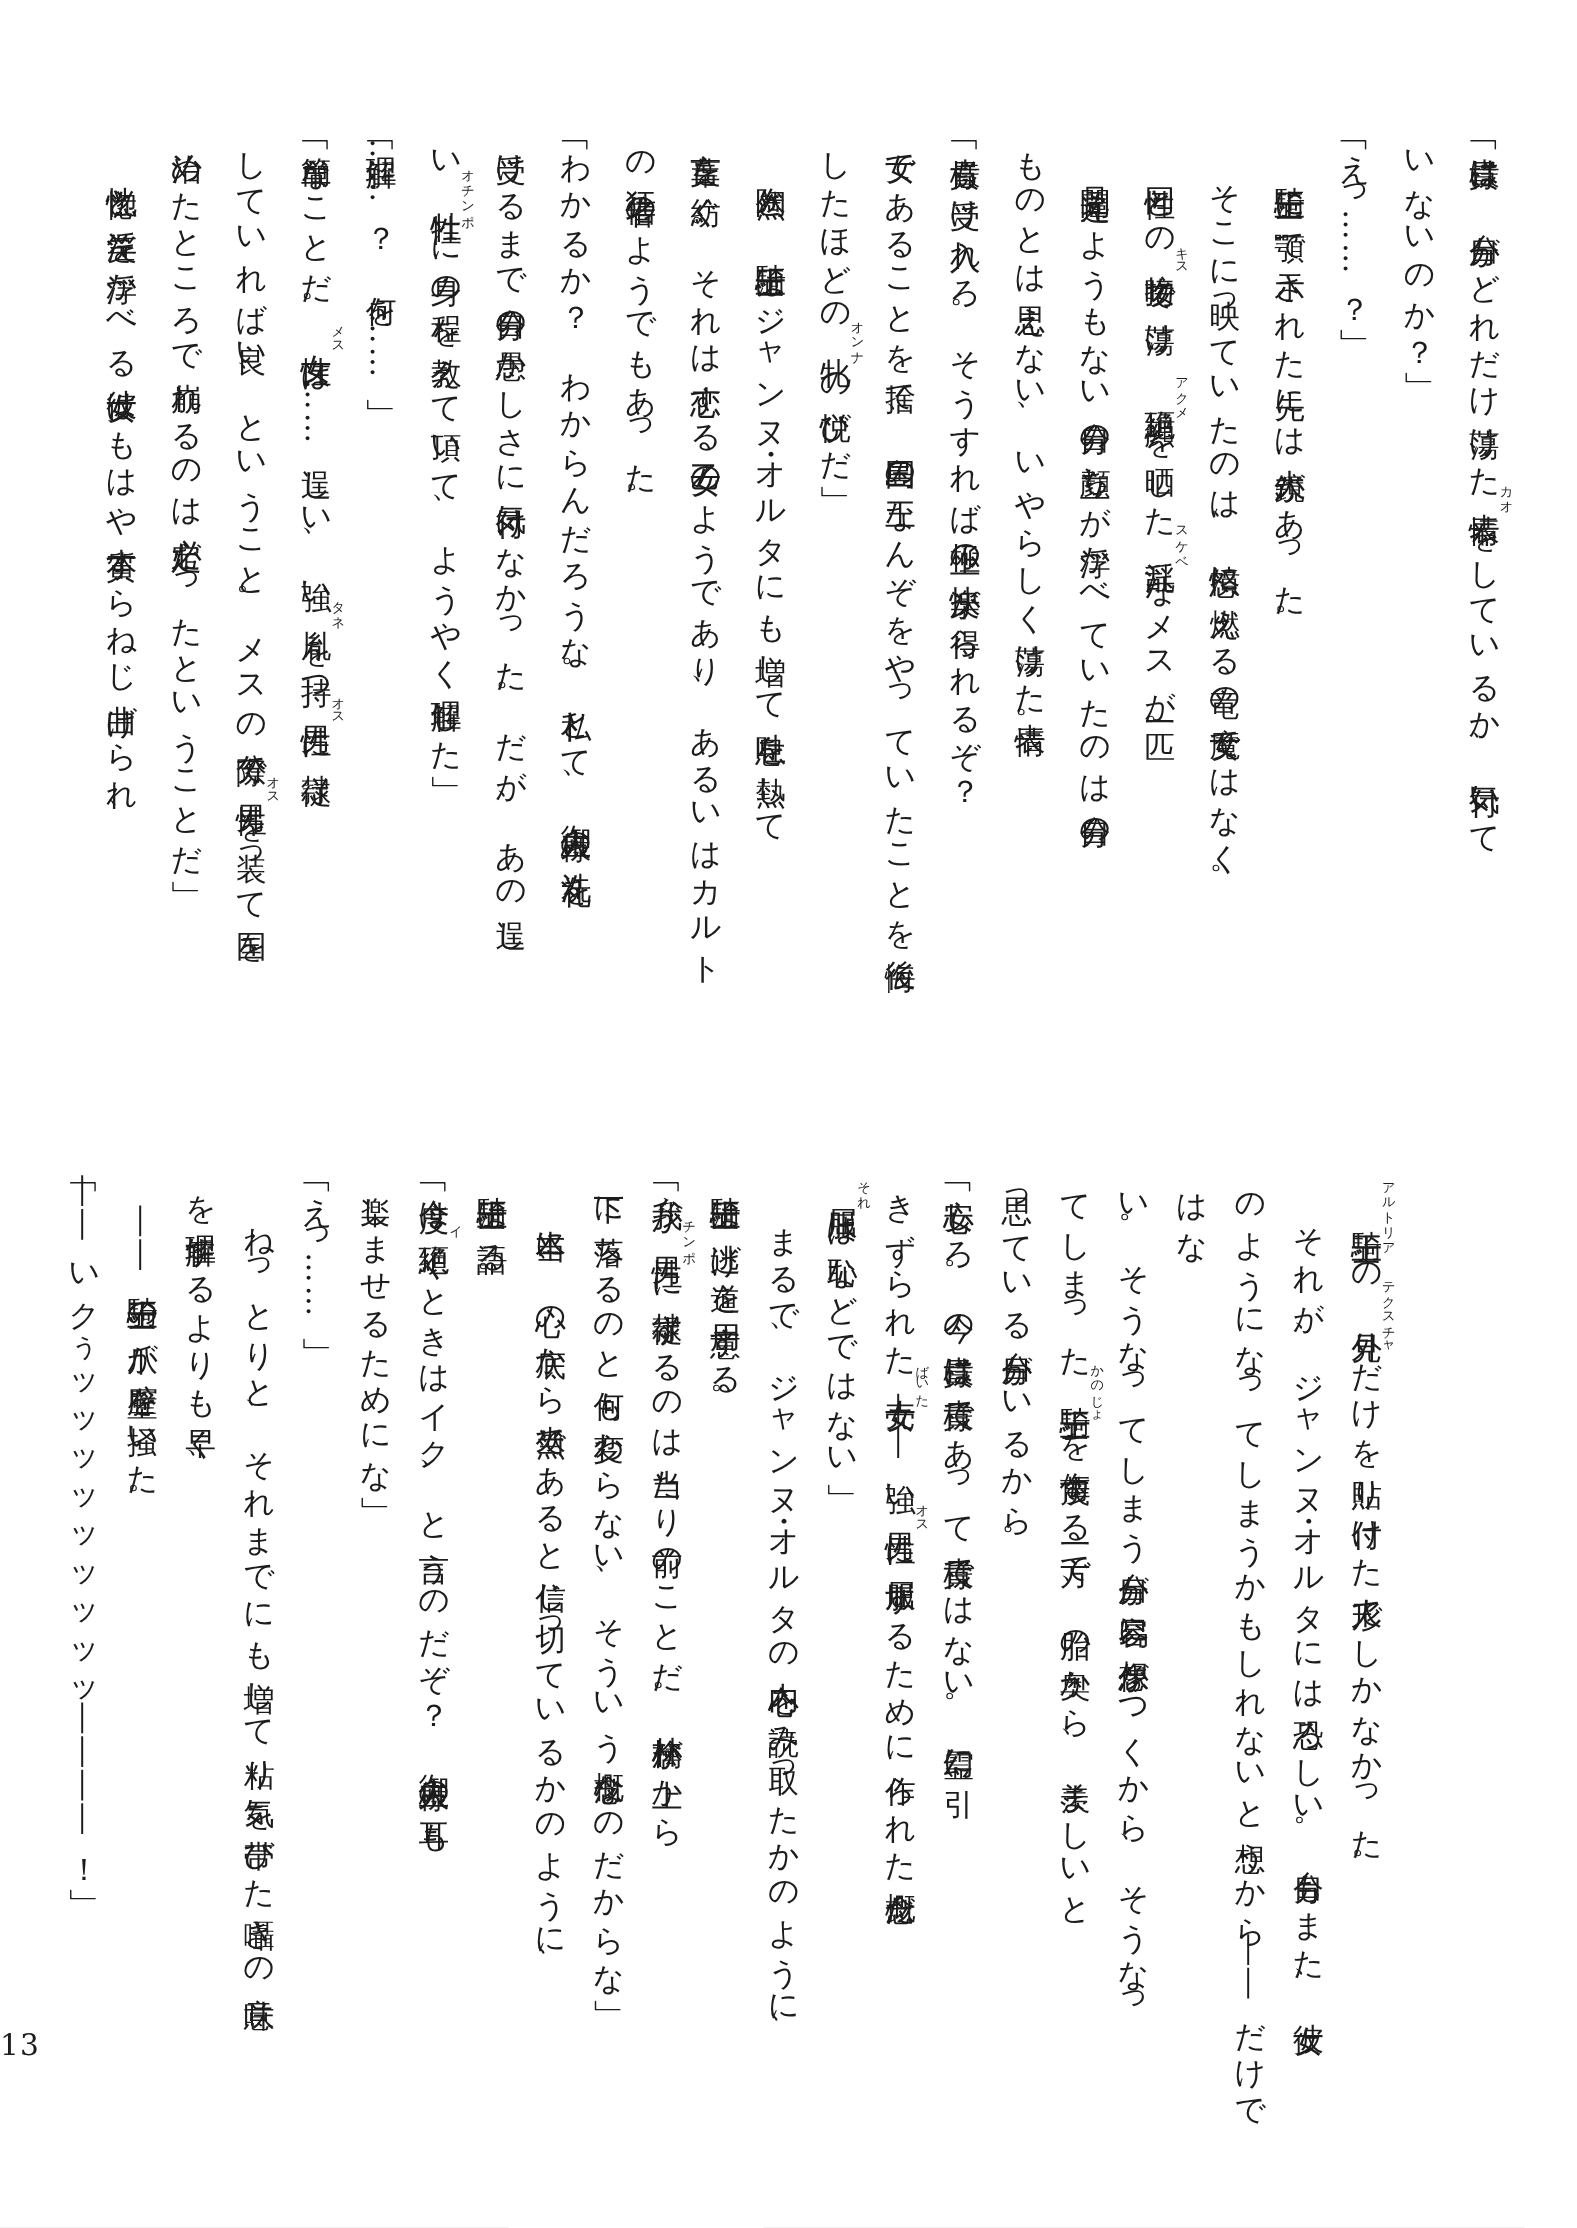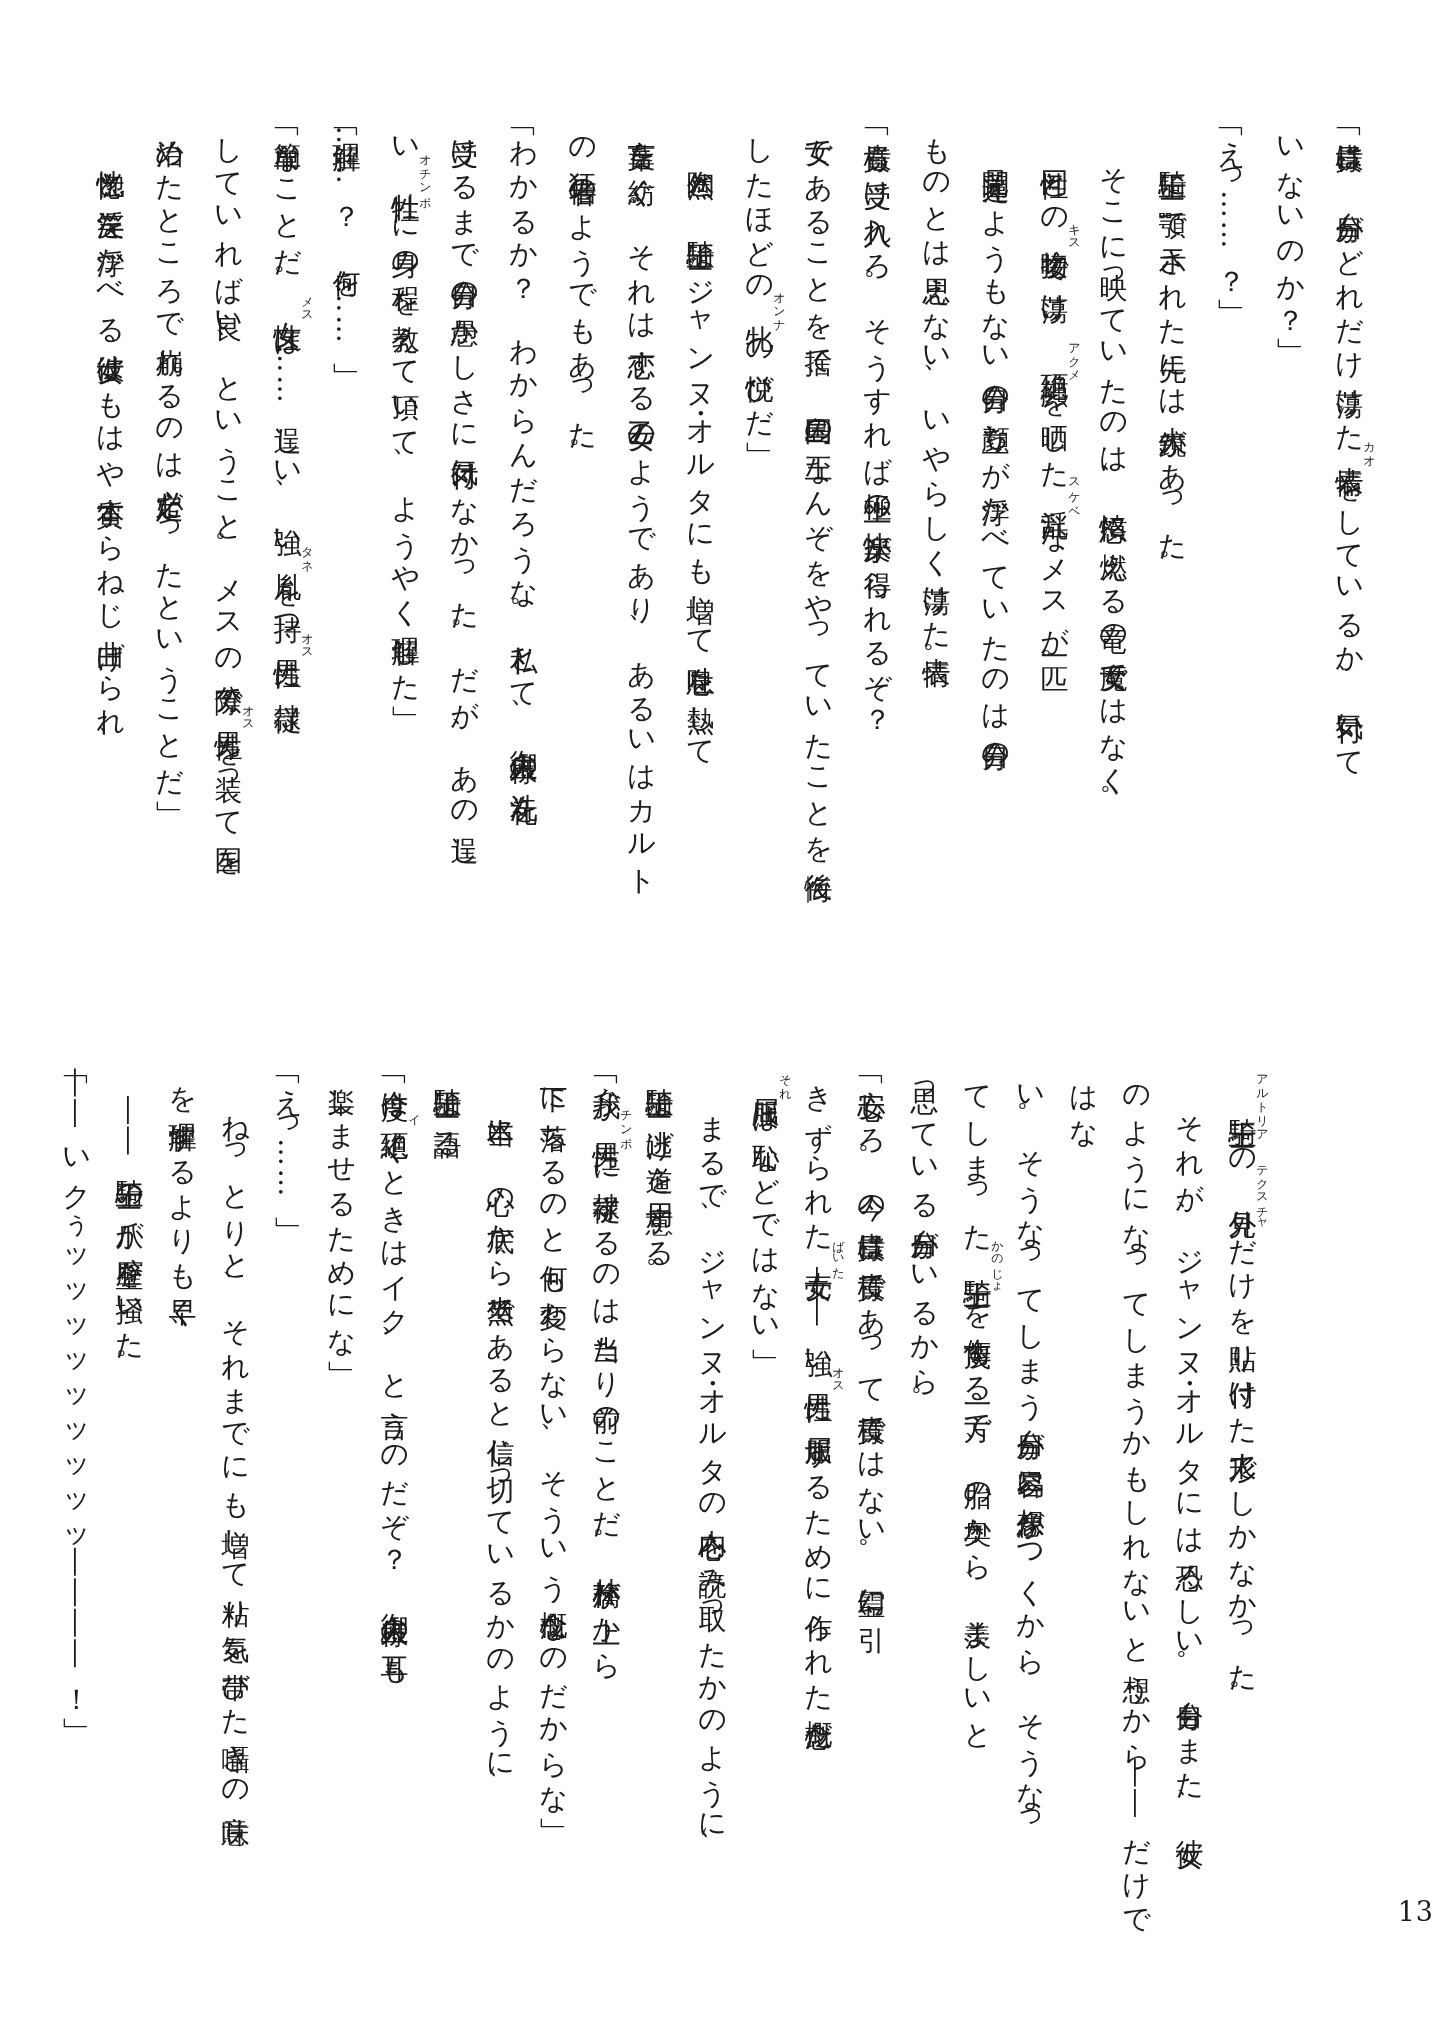--- a/index.html
+++ b/index.html
@@ -29,22 +29,22 @@
   #dan2 { top:1066px; right:165px; height:890px; }
   #dan2 p { line-height:53px; }
   ruby { ruby-align:center; }
   rt {
     font-size:12px;
     letter-spacing:0;
     font-family:"DejaVu Serif","Liberation Serif",serif;
   }
   .page-number {
     position:absolute;
-    top:1896px; left:0; width:100%;
-    text-align:right;
+    top:1844px; left:0; width:100%;
+    text-align:left;
     font-size:27px;
     letter-spacing:1px;
   }
 </style>
 </head>
 <body>
 
 <div class="page">
   <div id="dan1" class="dan">
       <p>「貴様は、自分がどれだけ蕩けた<ruby>表情<rt>カオ</rt></ruby>をしているか、気付いて</p>

